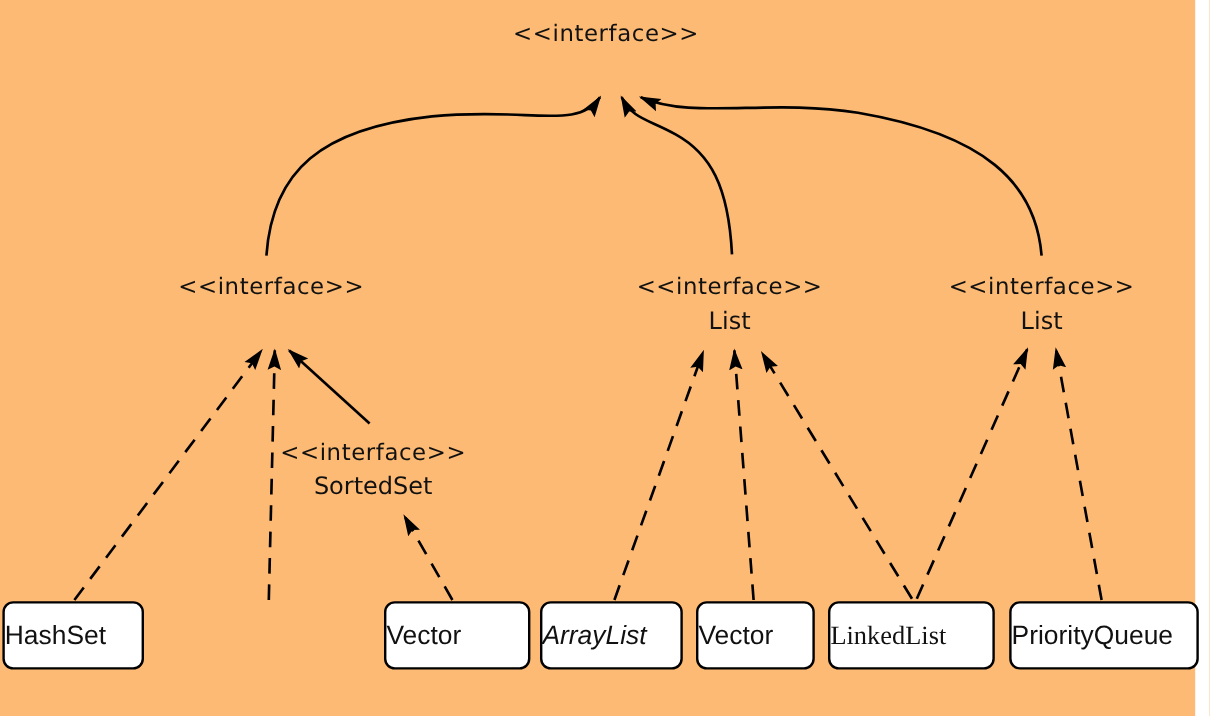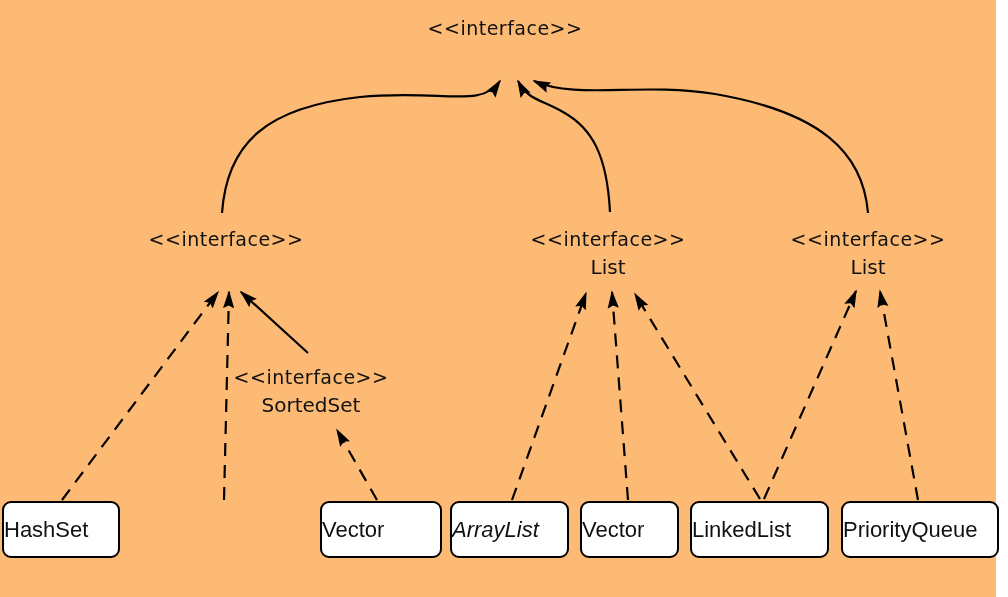--- a/index.html
+++ b/index.html
@@ -109,20 +109,20 @@
   </div>
   <div class="node" style="left:320px;width:118px;">
     <span>Vector</span>
   </div>
   <div class="node" style="left:450px;width:115px;font-style:italic;">
     <span>ArrayList</span>
   </div>
   <div class="node" style="left:580px;width:95px;">
     <span>Vector</span>
   </div>
-  <div class="node" style="left:690px;width:135px;">
+  <div class="node" style="left:690px;width:135px;font-family:Liberation Serif, serif;">
     <span>LinkedList</span>
   </div>
   <div class="node" style="left:841px;width:154px;">
     <span>PriorityQueue</span>
   </div>
 
 </div>
 
 </body></html>

